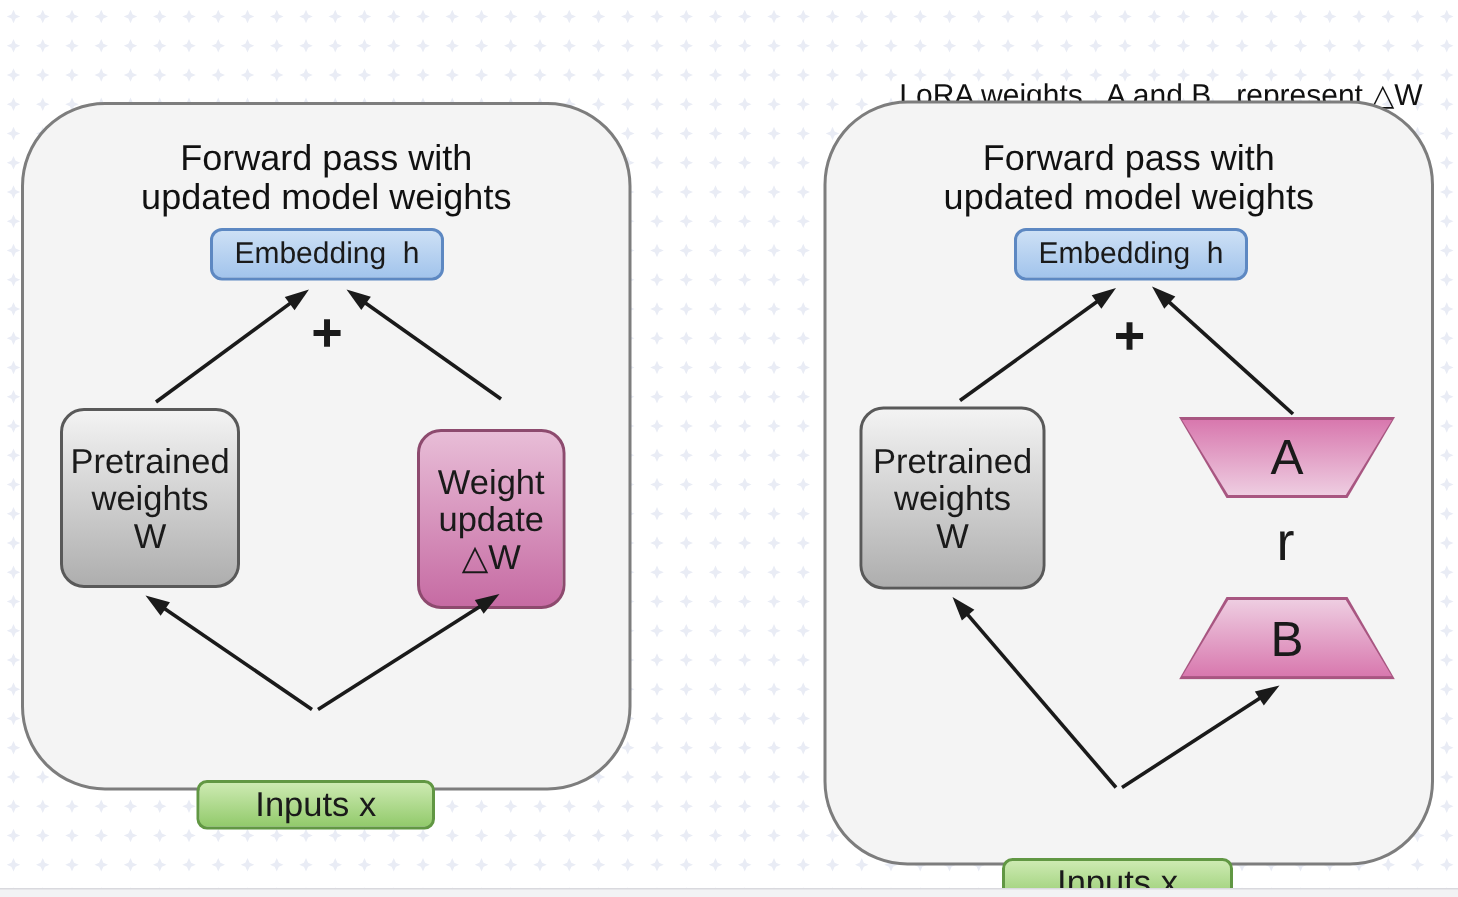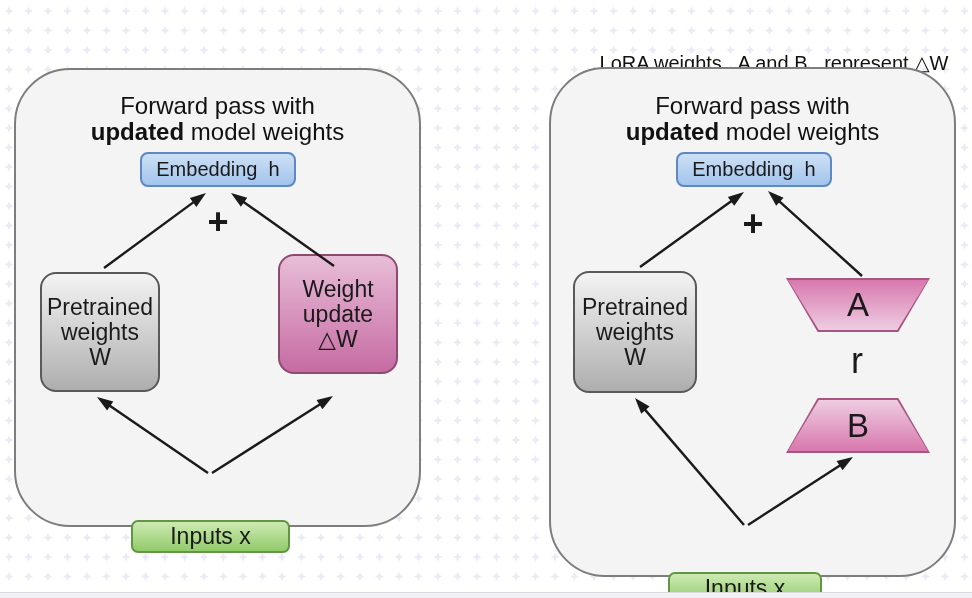--- a/index.html
+++ b/index.html
@@ -11,21 +11,21 @@
   .panel-container{
     position:absolute;background:#f4f4f4;border:2px solid #7d7d7d;
     border-radius:56px;box-sizing:border-box;
   }
   .panel-title{
     position:absolute;font-size:20px;text-align:center;white-space:pre;color:#111;
   }
   .caption{
     position:absolute;font-size:24px;line-height:26px;text-align:center;color:#111;
   }
-  .caption .bold{font-weight:bold;}
+  .caption .bold{font-weight:normal;}
   .embedding-box{
     position:absolute;display:flex;align-items:center;justify-content:center;
     font-size:20px;white-space:pre;box-sizing:border-box;
     background:linear-gradient(#cde0f5,#a2c4ec);
     border:2px solid #5d88c2;border-radius:8px;
   }
   .plus-sign{
     position:absolute;display:flex;align-items:center;justify-content:center;
     font-size:36px;font-weight:700;
   }
@@ -75,21 +75,21 @@
   </div>
 
   <div class="embedding-box" style="left:140px;top:152px;width:156px;height:35px;">Embedding  h</div>
 
   <div class="plus-sign" style="left:196px;top:199px;width:44px;height:46px;">+</div>
 
   <div class="node gray-node" style="left:40px;top:272px;width:120px;height:120px;">Pretrained
 weights
 W</div>
 
-  <div class="node pink-node" style="left:278px;top:254px;width:120px;height:120px;">Weight
+  <div class="node pink-node" style="left:278px;top:286px;width:99px;height:120px;">Weight
 update
 △W</div>
 
   <div class="node green-node" style="left:131px;top:476px;width:159px;height:33px;">Inputs x</div>
 
   <div class="panel-title" style="left:579px;top:31px;width:390px;margin-top:20px;">LoRA weights , A and B , represent △W</div>
 
   <div class="panel-container" style="left:549px;top:67px;width:407px;height:510px;"></div>
 
   <div class="caption" style="left:549px;top:93px;width:407px;">

